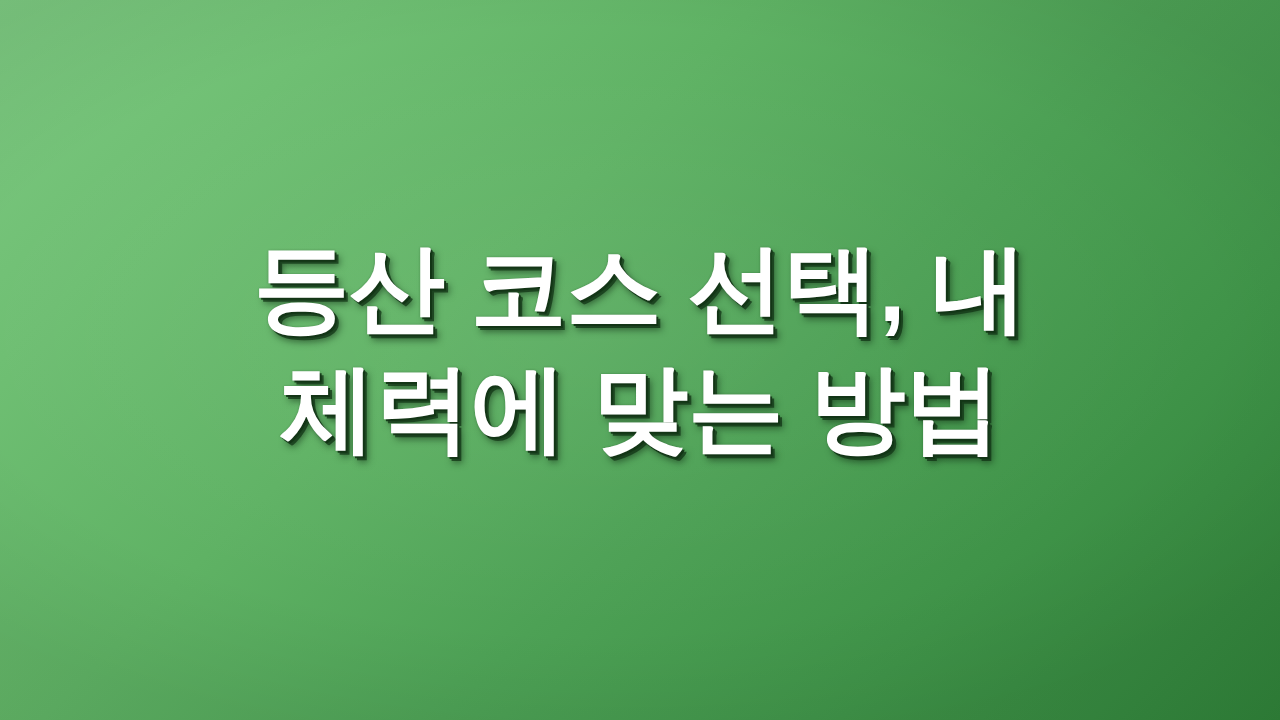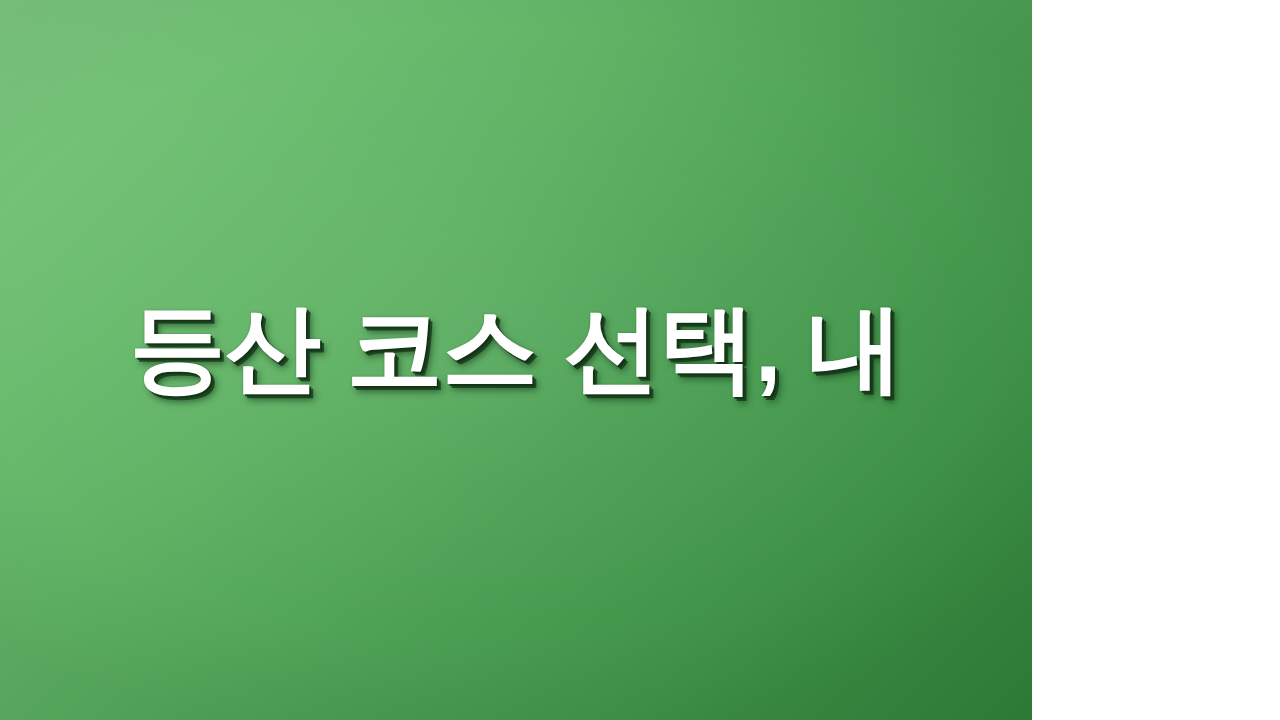--- a/index.html
+++ b/index.html
@@ -11,21 +11,21 @@
     overflow: hidden;
   }
 
   body {
     font-family: "Liberation Sans", "DejaVu Sans", sans-serif;
   }
 
   
   .thumbnail {
     position: relative;
-    width: 1032px;
+    width: 1280px;
     height: 720px;
     box-sizing: border-box;
     display: flex;
     align-items: center;
     justify-content: center;
     overflow: hidden;
     
     background-color: #55a257;
     background-image: linear-gradient(135deg,
         #7cc880 0%,
@@ -78,16 +78,17 @@
 </style>
 </head>
 <body>
 
 <div class="thumbnail">
 
   <div class="title-block">
 
     <span class="title-line">등산 코스 선택, 내</span>
 
+    <span class="title-line">체력에 맞는 방법</span>
 
   </div>
 
 </div>
 
 </body></html>

